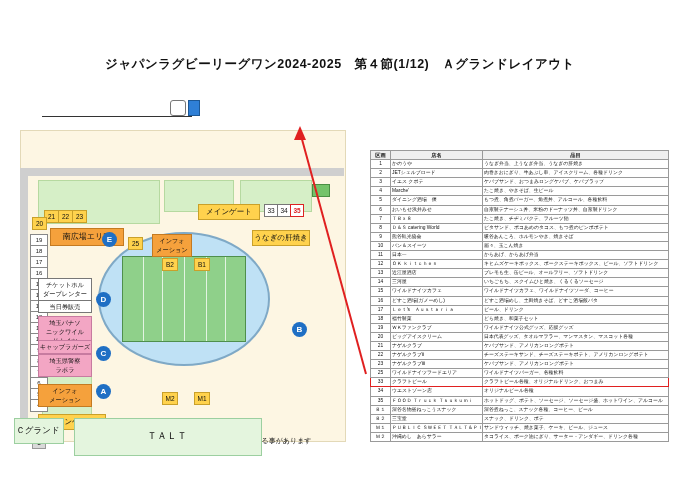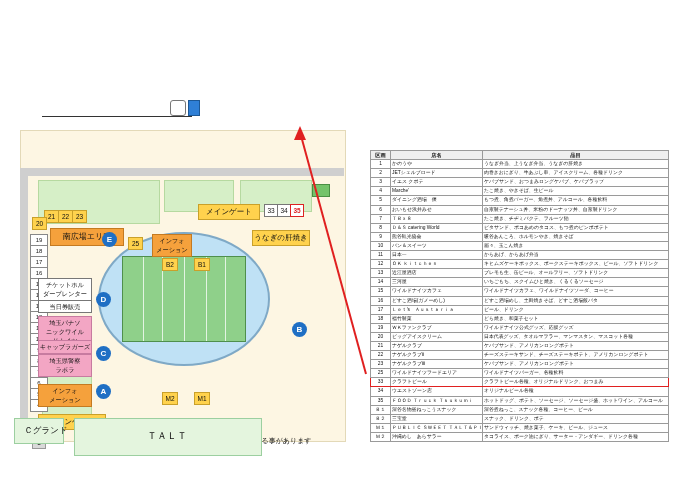--- a/index.html
+++ b/index.html
@@ -67,20 +67,21 @@
   .row-hl td:last-child{border-right:1.4px solid #e02020;}
 
   
   .arrow{position:absolute;left:0;top:0;width:680px;height:481px;pointer-events:none;}
 </style>
 </head>
 <body>
 
 <div id="root">
 
+  <div class="title">ジャパンラグビーリーグワン2024-2025　第４節(1/12)　Ａグランドレイアウト</div>
 
   <div class="map">
     <div class="map-bg"></div>
 
     <div class="rotary-line"></div>
 
     <div class="road-h" style="left:8px;top:84px;width:324px;height:8px;"></div>
     <div class="road-h" style="left:8px;top:84px;width:8px;height:272px;"></div>
 
     <div class="park-green" style="left:26px;top:96px;width:120px;height:42px;"></div>
@@ -163,21 +164,21 @@
     <div class="circ" style="left:84px;top:262px;">C</div>
     <div class="circ" style="left:280px;top:238px;">B</div>
     <div class="circ" style="left:84px;top:300px;">A</div>
 
     <div class="note">出店店舗、場所、販売品目は変更になる事があります</div>
 
     <div class="cbox" style="left:2px;top:334px;width:48px;height:24px;line-height:24px;"></div>
     <div class="gbox" style="left:62px;top:334px;width:186px;height:36px;line-height:36px;"></div>
   </div>
 
-  <div style="position:absolute;left:14px;top:418px;width:48px;height:24px;line-height:24px;text-align:center;font-size:8.5px;margin-left:8px;">Ｃグランド</div>
+  <div style="position:absolute;left:14px;top:418px;width:48px;height:24px;line-height:24px;text-align:center;font-size:8.5px;">Ｃグランド</div>
   <div style="position:absolute;left:74px;top:418px;width:186px;height:36px;line-height:36px;text-align:center;font-size:10px;">ＴＡＬＴ</div>
 
 
   <table class="tbl">
     <colgroup>
         <col class="c1">
         <col class="c2">
         <col class="c3">
       </colgroup>
     <thead>

